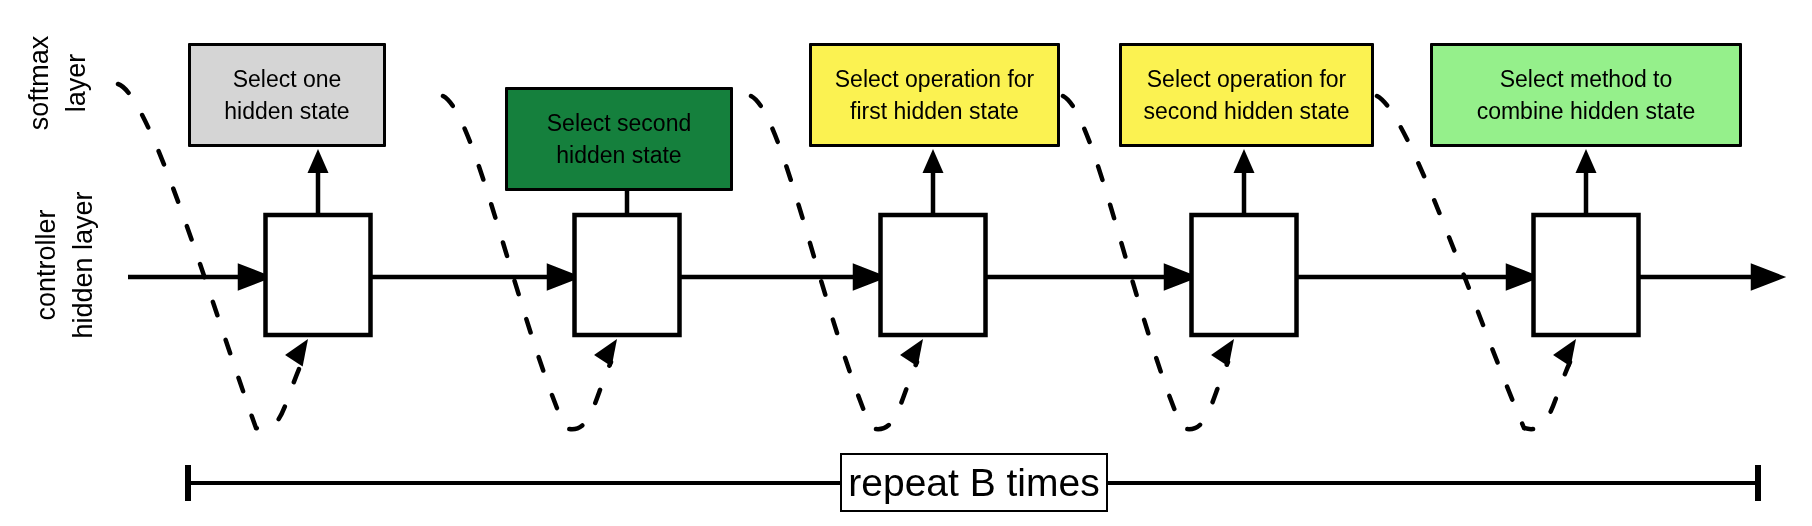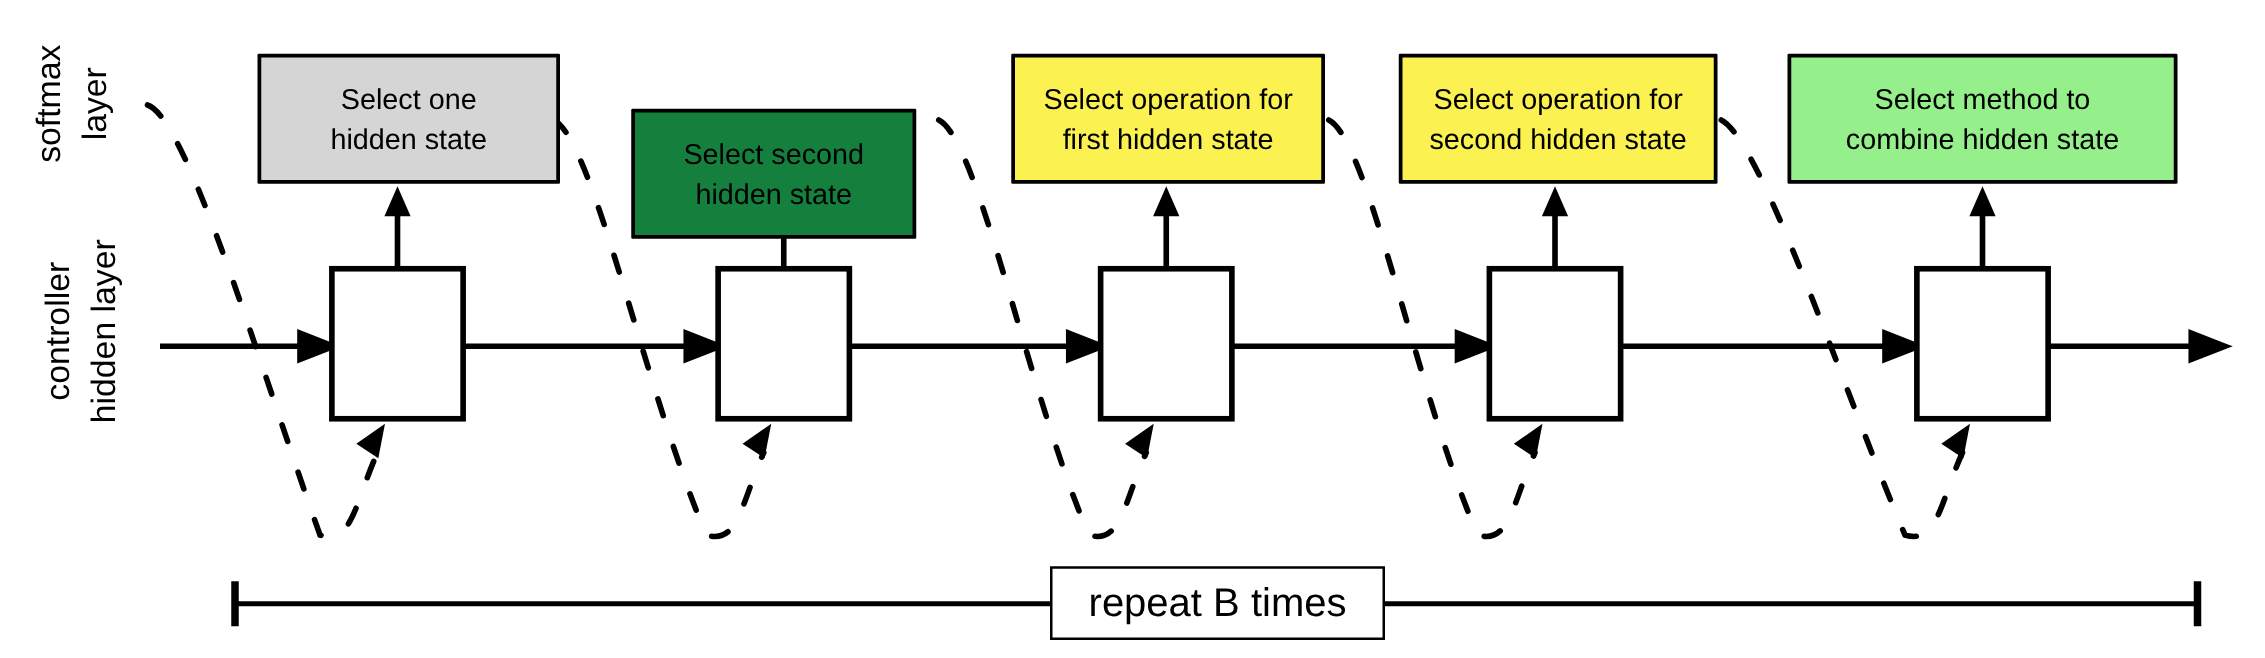--- a/index.html
+++ b/index.html
@@ -31,21 +31,21 @@
     white-space:pre-line;
     transform:translate(-50%,-50%) rotate(-90deg);
   }
   .repeat-box{
     position:absolute;
     left:840px;top:453px;width:268px;height:59px;
     background:#ffffff;
     border:2px solid #000;
     box-sizing:border-box;
     display:flex;align-items:center;justify-content:center;
-    font-size:32px;
+    font-size:39px;
   }
 </style>
 </head>
 <body>
 
 <div class="stage">
 
   <svg class="wires" viewBox="0 0 1812 526">
 
     <g stroke="#000" stroke-width="4.5" fill="#000">
@@ -94,21 +94,21 @@
         <polygon points="0,0 -24,-10.5 -24,10.5" transform="translate(1586,149) rotate(-90)" stroke="none"></polygon>
     </g>
 
     <g stroke="#000" fill="none">
       <line x1="188" y1="483" x2="1758" y2="483" stroke-width="4"></line>
       <line x1="188" y1="465" x2="188" y2="501" stroke-width="6"></line>
       <line x1="1758" y1="465" x2="1758" y2="501" stroke-width="6"></line>
     </g>
   </svg>
 
-  <div class="softmax-box" style="left: 206px; width: 242px; background-color: rgb(213, 213, 213);">
+  <div class="softmax-box" style="left: 188px; width: 198px; background-color: rgb(213, 213, 213);">
     <span>Select one
 hidden state</span>
   </div>
   <div class="softmax-box" style="left: 505px; width: 228px; background-color: #15803d; margin-top: 44px;">
     <span>Select second
 hidden state</span>
   </div>
   <div class="softmax-box" style="left: 809px; width: 251px; background-color: rgb(251, 242, 81);">
     <span>Select operation for
 first hidden state</span>

